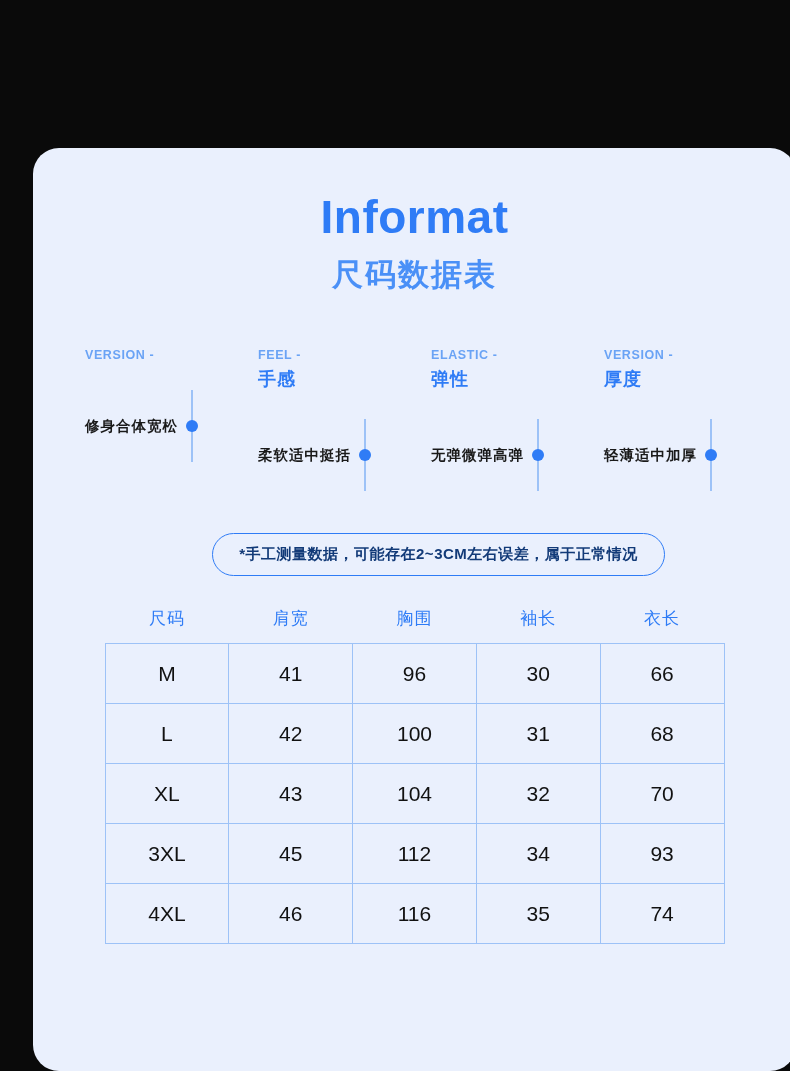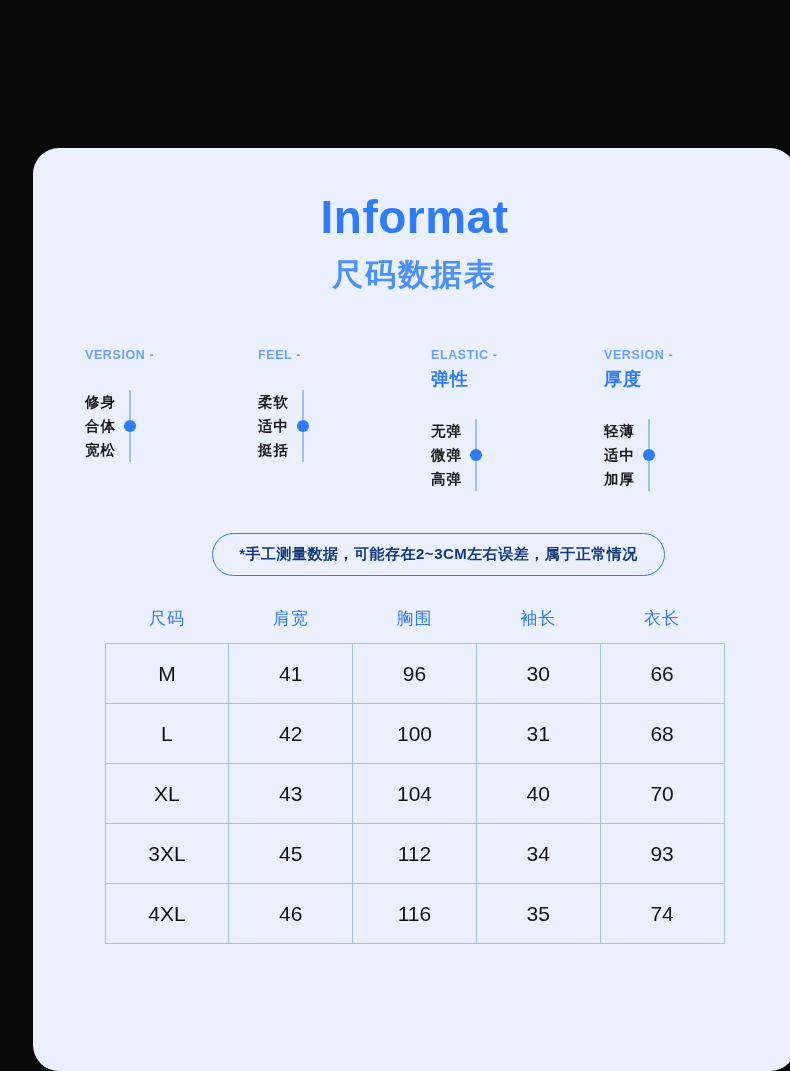--- a/index.html
+++ b/index.html
@@ -66,21 +66,21 @@
     margin-top: 5px;
     letter-spacing: 1px;
   }
   .attr-scale {
     margin-top: 28px;
     display: flex;
     align-items: center;
   }
   .scale-labels {
     display: flex;
-    flex-direction: column;
+    flex-direction: row;
     font-size: 14.5px;
     color: #1a1a1a;
     font-weight: bold;
     line-height: 24px;
     text-align: left;
     letter-spacing: 1px;
   }
   .scale-track {
     position: relative;
     margin-left: 8px;
@@ -174,20 +174,21 @@
         </div>
         <div class="scale-track">
           <div class="bar"></div>
           <div class="dot" style="top: 30px;"></div>
         </div>
       </div>
     </div>
 
     <div class="attr-col">
       <div class="attr-en">FEEL -</div>
+      <div class="attr-cn">手感</div>
       <div class="attr-scale">
         <div class="scale-labels">
           <span>柔软</span>
           <span>适中</span>
           <span>挺括</span>
         </div>
         <div class="scale-track">
           <div class="bar"></div>
           <div class="dot" style="top: 30px;"></div>
         </div>
@@ -255,21 +256,21 @@
           <td>L</td>
           <td>42</td>
           <td>100</td>
           <td>31</td>
           <td>68</td>
         </tr>
         <tr>
           <td>XL</td>
           <td>43</td>
           <td>104</td>
-          <td>40</td>
+          <td>32</td>
           <td>70</td>
         </tr>
         <tr>
           <td>3XL</td>
           <td>45</td>
           <td>112</td>
           <td>34</td>
           <td>93</td>
         </tr>
         <tr>

